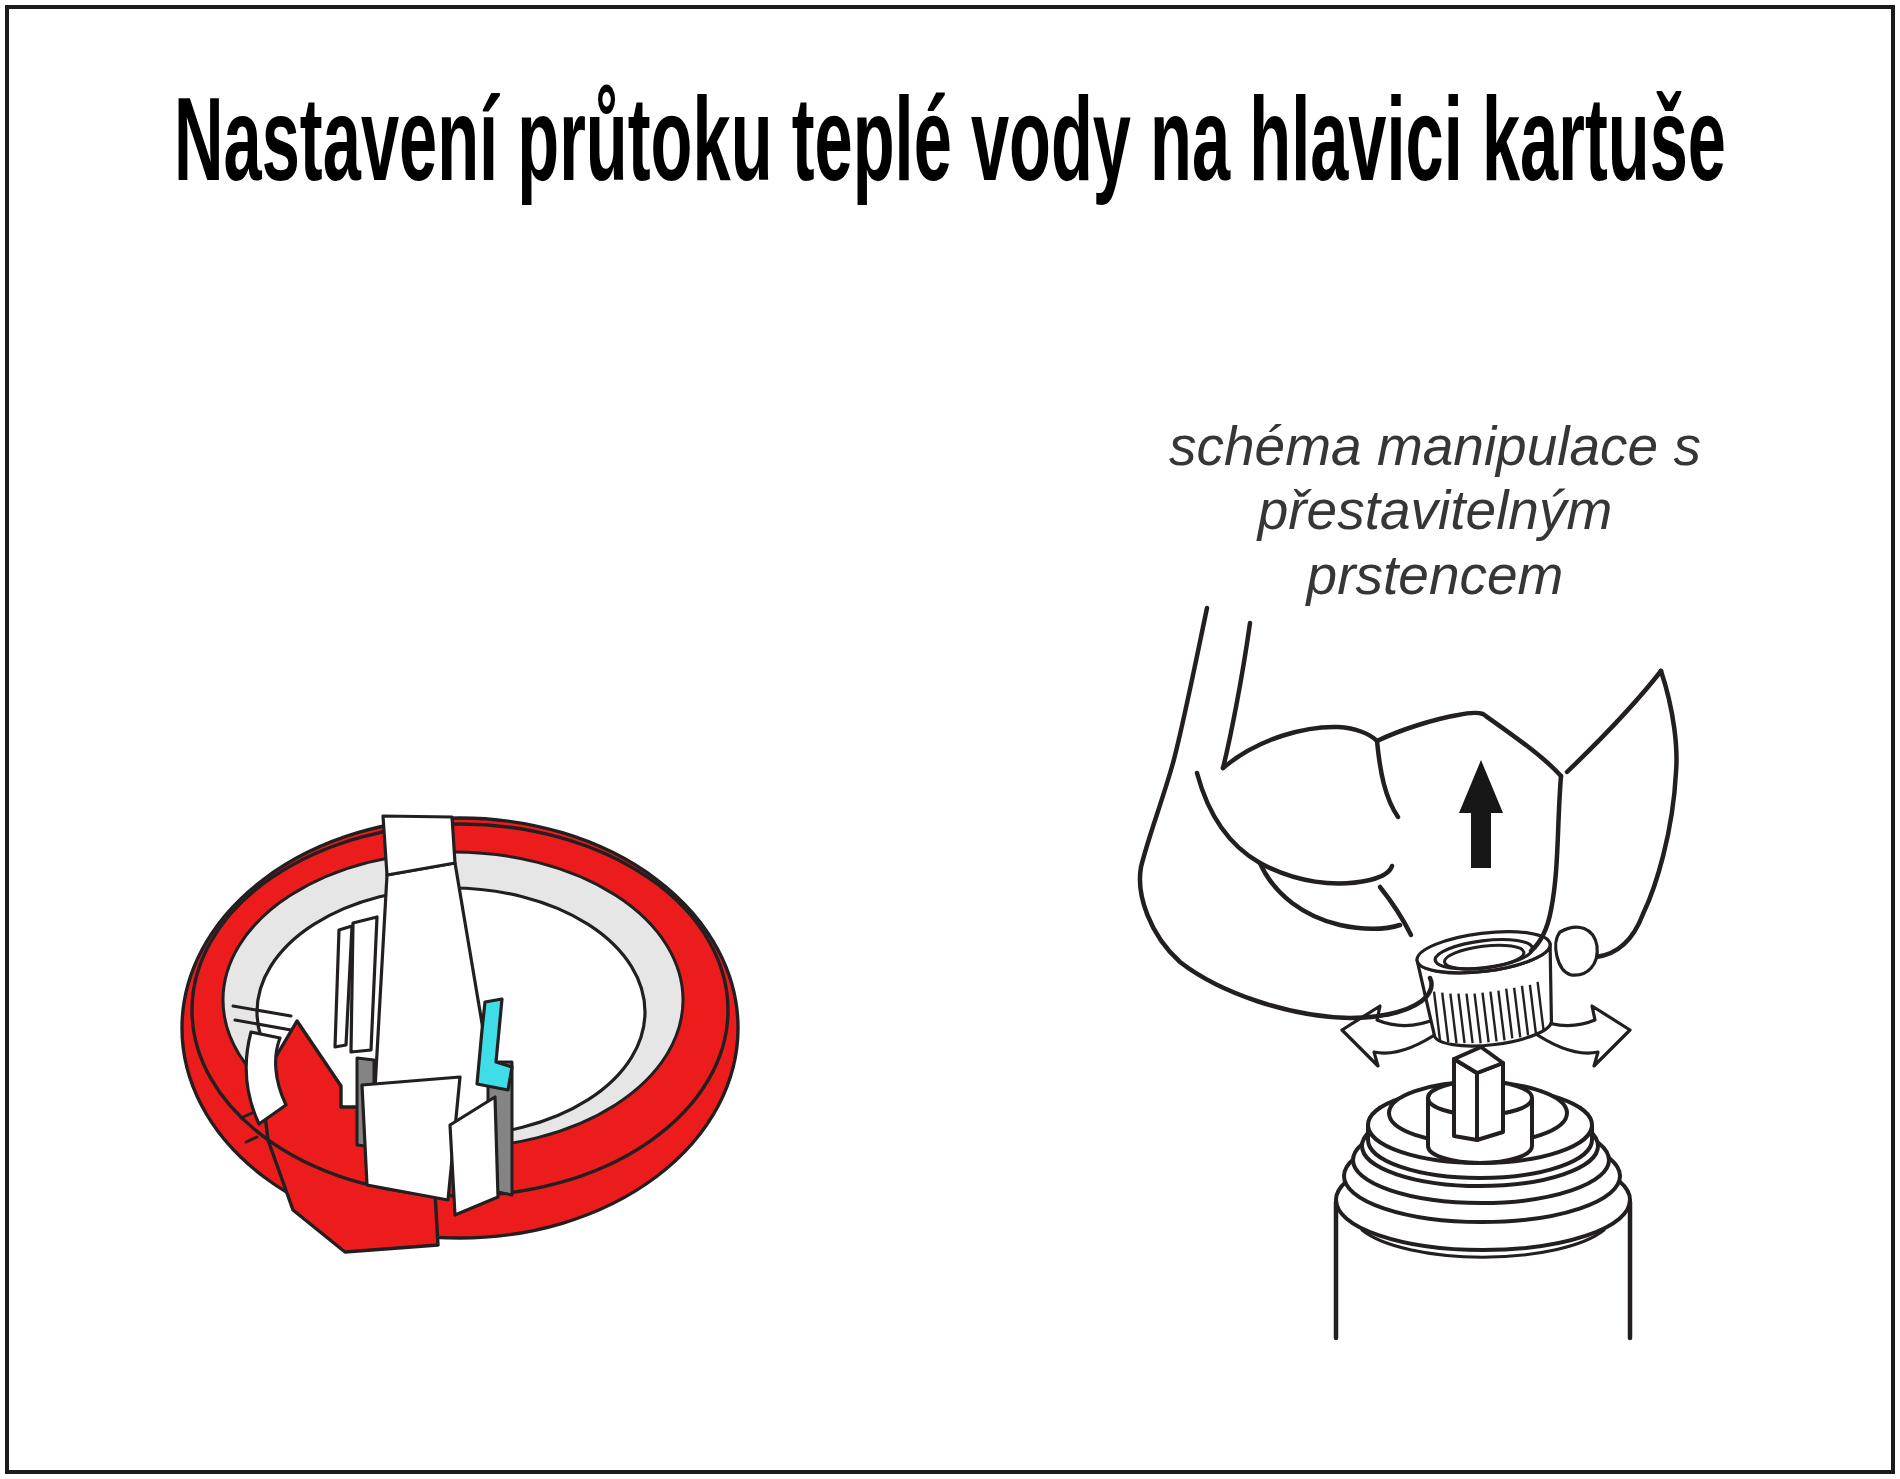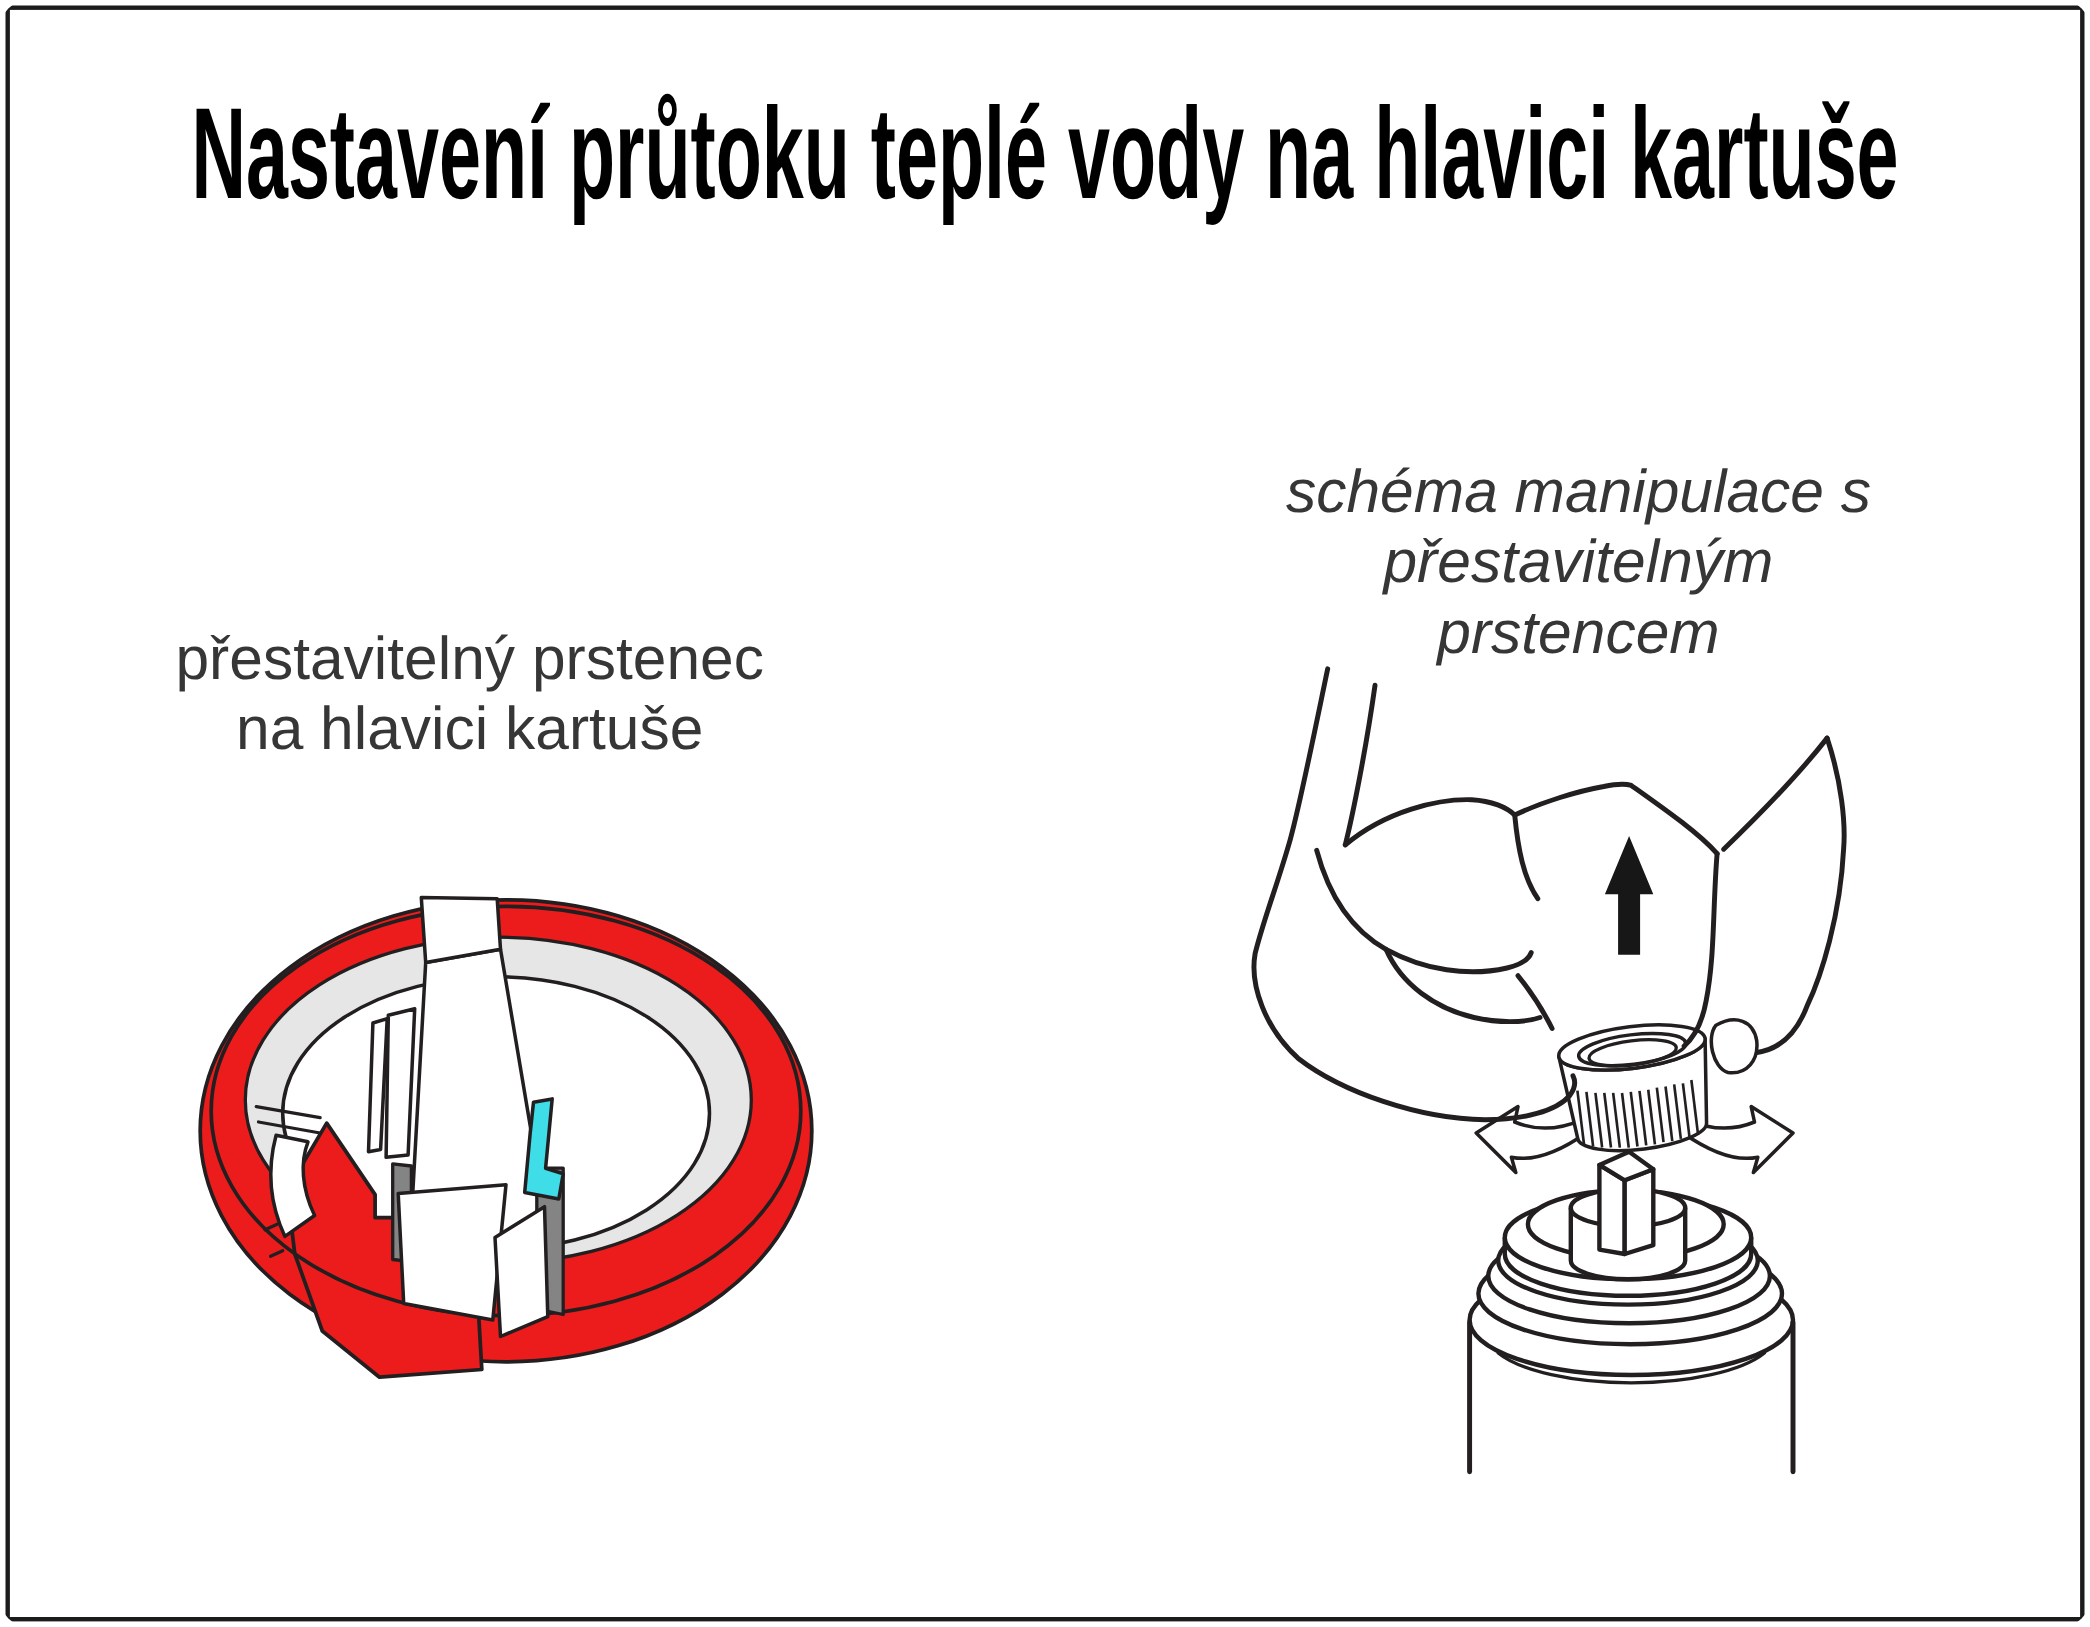--- a/index.html
+++ b/index.html
@@ -6,21 +6,21 @@
     --red:#ed1c1c;
     --cyan:#3edde8;
     --clip:#848484;
     --line:#231f20;
     --chamfer:#e6e6e6;
     --label:#363636;
   }
   html,body{margin:0;padding:0;background:#ffffff;}
   .canvas{
     position:relative;width:1900px;height:1479px;background:#fff;
-    font-family:"Liberation Sans", sans-serif;overflow:hidden;border-radius:26px;
+    font-family:"Liberation Sans", sans-serif;overflow:hidden;
   }
   .frame{position:absolute;inset:5px;border:4px solid #1b1b1b;pointer-events:none;}
   .title-svg{position:absolute;left:0;top:58px;width:1900px;height:160px;}
   .title-svg text{
     font-family:"Liberation Sans", sans-serif;
     font-weight:bold;font-size:118px;fill:#000000;
   }
   .caption{
     position:absolute;text-align:center;color:var(--label);
     font-size:55px;line-height:1.17;white-space:pre-line;letter-spacing:0px;
@@ -41,22 +41,20 @@
 </head>
 <body>
 
 <div class="canvas">
   <div class="frame"></div>
 
   <svg class="title-svg" viewBox="0 0 1900 160">
     <text x="950" y="122" text-anchor="middle" textLength="1552" lengthAdjust="spacingAndGlyphs">Nastavení průtoku teplé vody na hlavici kartuše</text>
   </svg>
 
-  <div class="caption caption-left">přestavitelný prstenec
-na hlavici kartuše</div>
   <div class="caption caption-right">schéma manipulace s
 přestavitelným prstencem</div>
 
   <svg class="fig fig-left" width="570" height="580" viewBox="0 0 570 580">
     <g>
 
       <ellipse class="rd" cx="285" cy="338" rx="278" ry="210"></ellipse>
 
       <ellipse cx="278" cy="310" rx="230" ry="148" fill="var(--chamfer)" stroke="var(--line)" stroke-width="3"></ellipse>
 

